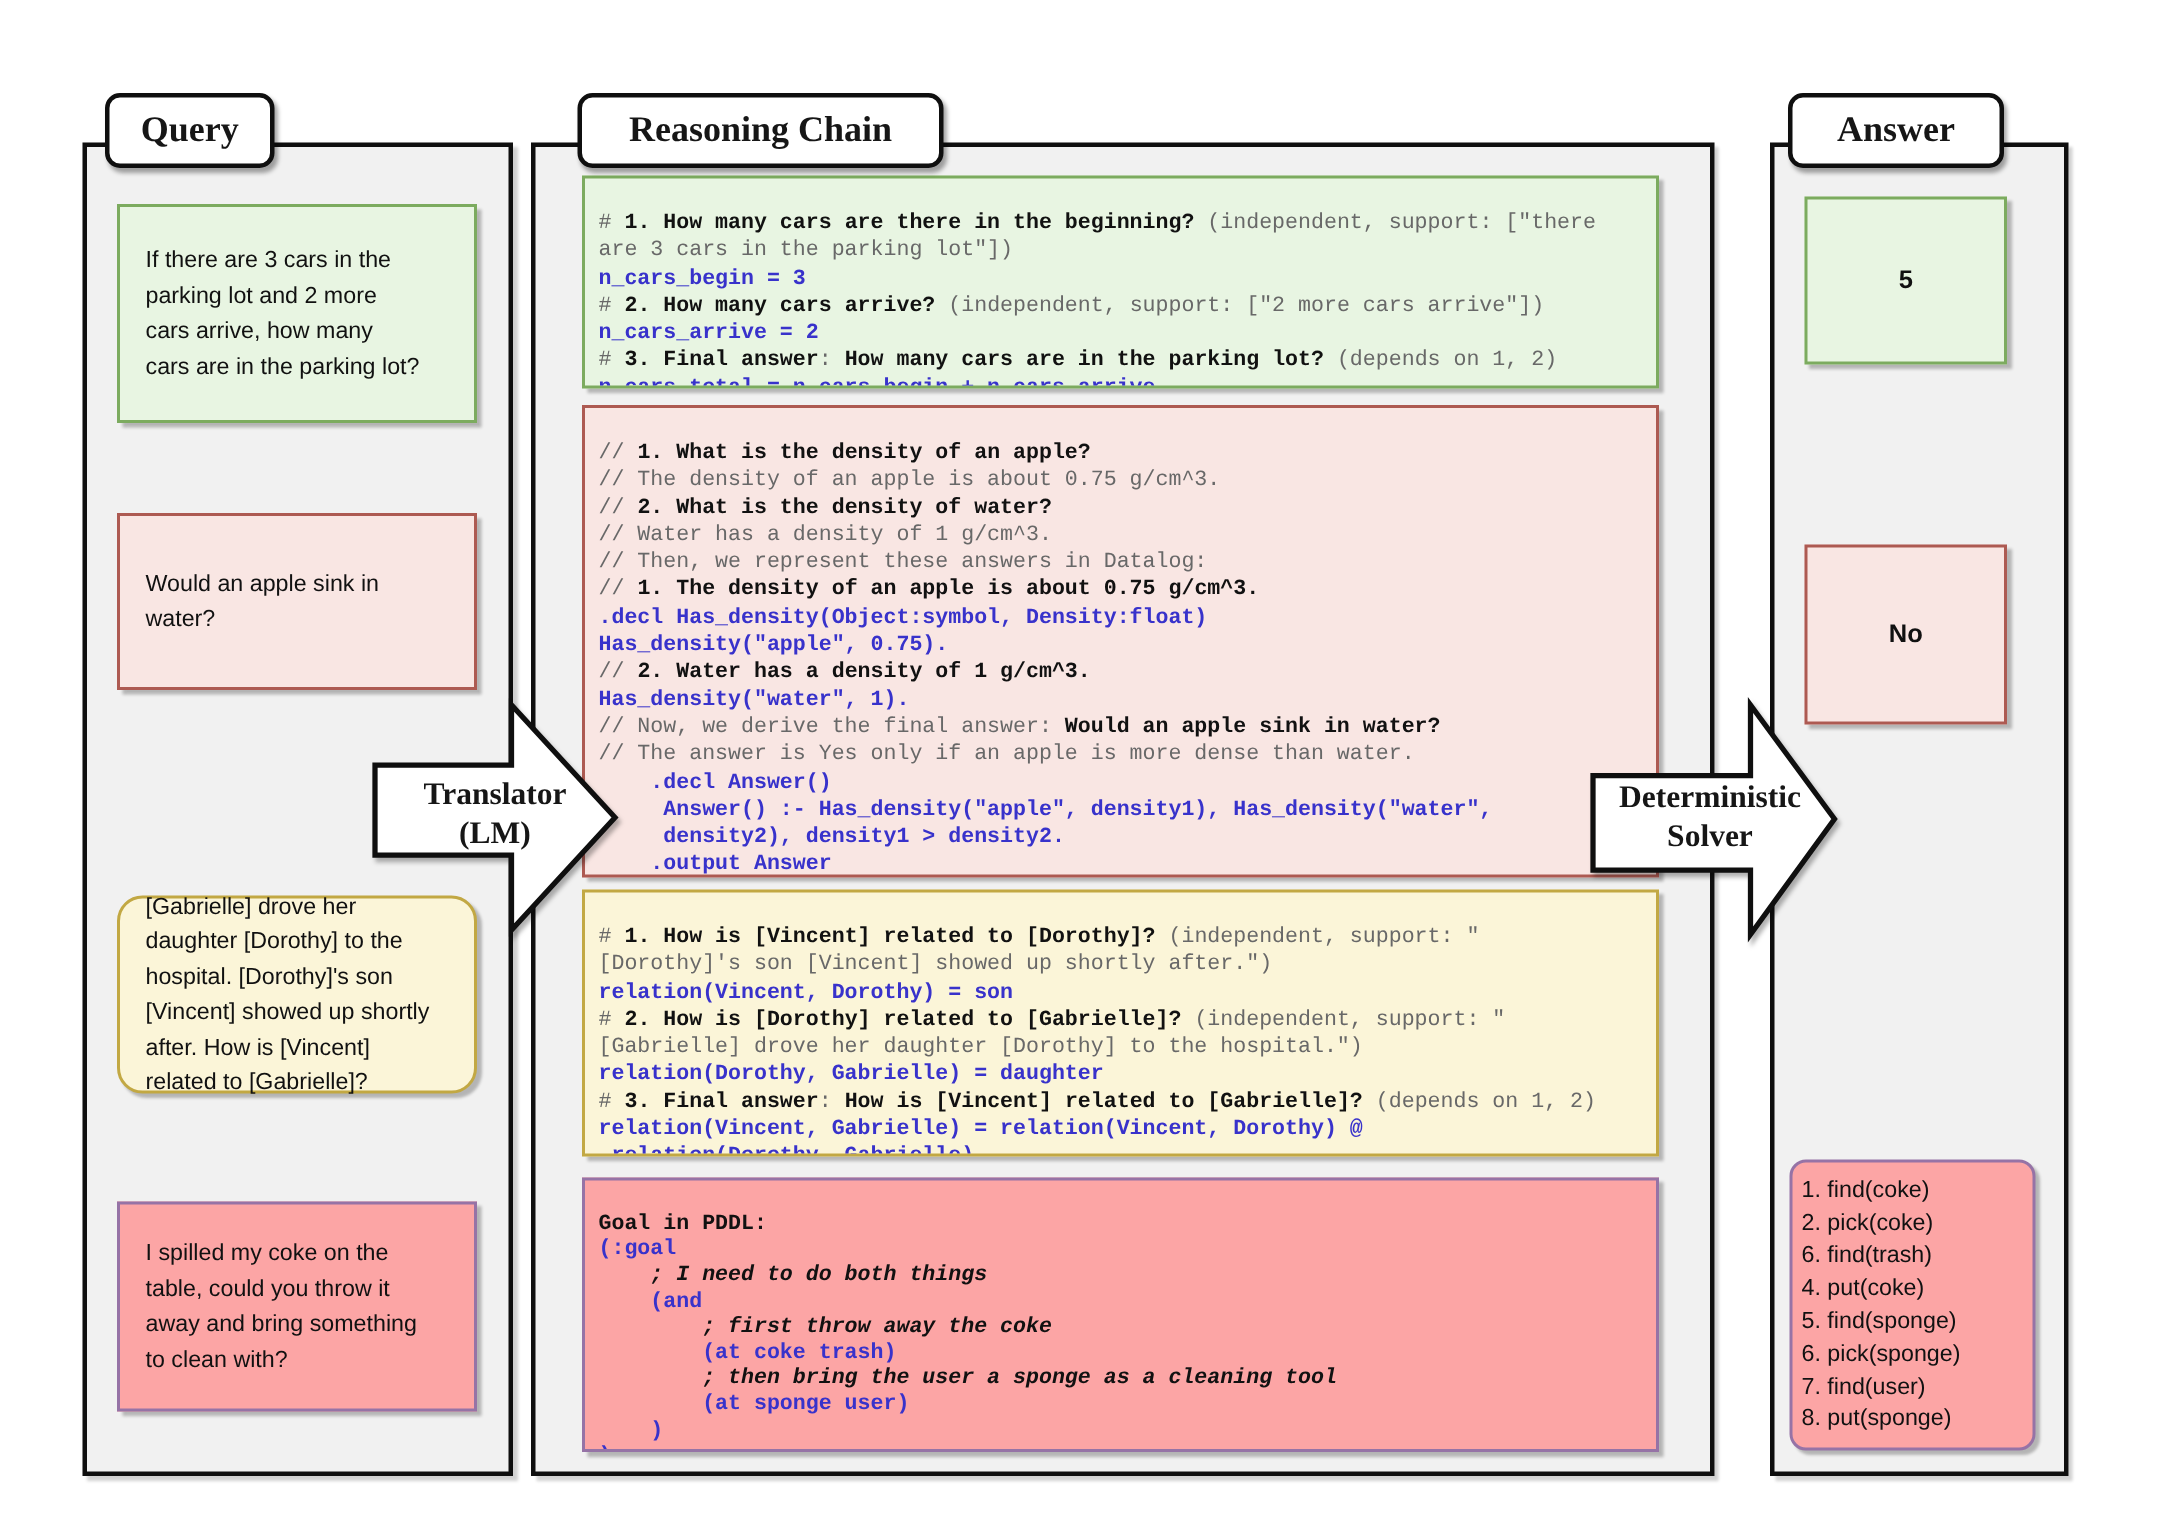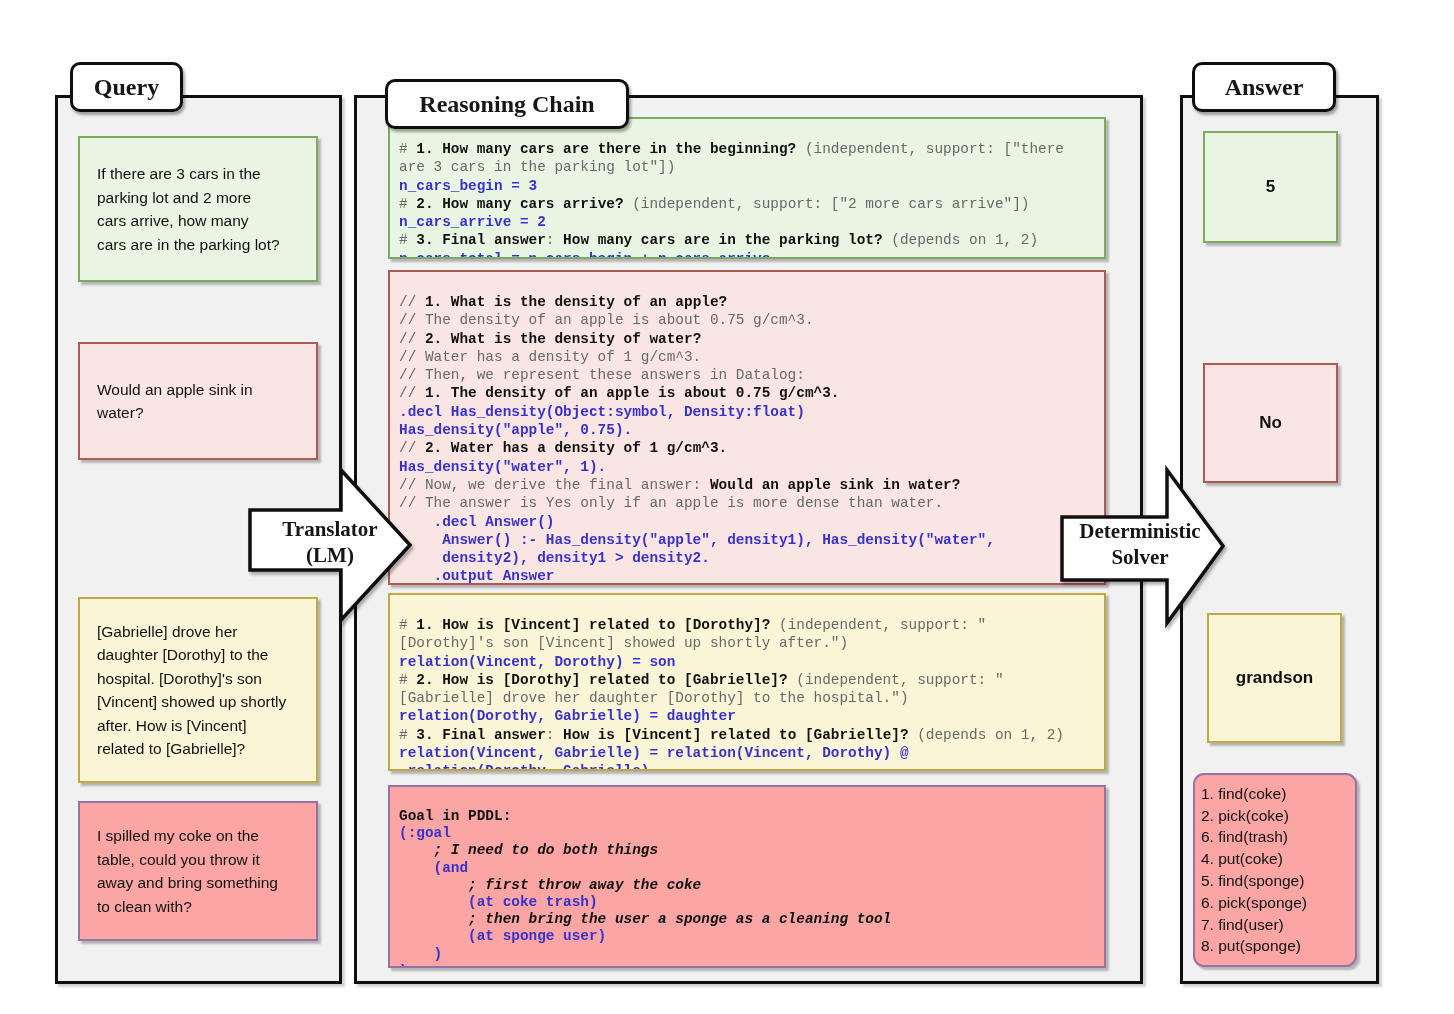--- a/index.html
+++ b/index.html
@@ -44,38 +44,38 @@
 
 <div id="canvas">
 
   <div class="panel" style="left:55px;top:95px;width:281px;height:883px;"></div>
   <div class="panel" style="left:354px;top:95px;width:783px;height:883px;"></div>
   <div class="panel" style="left:1180px;top:95px;width:193px;height:883px;"></div>
 
   <div class="tab" style="left:70px;top:62px;width:107px;height:44px;">
     <span>Query</span>
   </div>
-  <div class="tab" style="left:385px;top:79px;width:238px;height:44px;">
+  <div class="tab" style="left:385px;top:62px;width:238px;height:44px;">
     <span>Reasoning Chain</span>
   </div>
   <div class="tab" style="left:1192px;top:62px;width:138px;height:44px;">
     <span>Answer</span>
   </div>
 
   <div class="qbox green" style="left:78px;top:112px;width:240px;height:146px;box-sizing:border-box;margin-top:24px;">
     <span>If there are 3 cars in the
 parking lot and 2 more
 cars arrive, how many
 cars are in the parking lot?</span>
   </div>
   <div class="qbox red" style="left:78px;top:342px;width:240px;height:118px;box-sizing:border-box;">
     <span>Would an apple sink in
 water?</span>
   </div>
-  <div class="qbox yellow" style="left:78px;top:597px;width:240px;height:186px;box-sizing:border-box;">
+  <div class="qbox yellow" style="left:78px;top:597px;width:240px;height:132px;box-sizing:border-box;border-radius:17px;">
     <span>[Gabrielle] drove her
 daughter [Dorothy] to the
 hospital. [Dorothy]'s son
 [Vincent] showed up shortly
 after. How is [Vincent]
 related to [Gabrielle]?</span>
   </div>
   <div class="qbox purple" style="left:78px;top:801px;width:240px;height:140px;box-sizing:border-box;">
     <span>I spilled my coke on the
 table, could you throw it
@@ -86,23 +86,20 @@
   <div class="code green" style="left:388px;top:117px;width:718px;height:142px;"><div><span class="c"># </span><span class="b">1. How many cars are there in the beginning?</span><span class="c"> (independent, support: ["there</span></div><div><span class="c">are 3 cars in the parking lot"])</span></div><div><span class="k">n_cars_begin = 3</span></div><div><span class="c"># </span><span class="b">2. How many cars arrive?</span><span class="c"> (independent, support: ["2 more cars arrive"])</span></div><div><span class="k">n_cars_arrive = 2</span></div><div><span class="c"># </span><span class="b">3. Final answer</span><span class="c">: </span><span class="b">How many cars are in the parking lot?</span><span class="c"> (depends on 1, 2)</span></div><div><span class="k">n_cars_total = n_cars_begin + n_cars_arrive</span></div></div>
   <div class="code red" style="left:388px;top:270px;width:718px;height:315px;"><div><span class="c">// </span><span class="b">1. What is the density of an apple?</span></div><div><span class="c">// The density of an apple is about 0.75 g/cm^3.</span></div><div><span class="c">// </span><span class="b">2. What is the density of water?</span></div><div><span class="c">// Water has a density of 1 g/cm^3.</span></div><div><span class="c">// Then, we represent these answers in Datalog:</span></div><div><span class="c">// </span><span class="b">1. The density of an apple is about 0.75 g/cm^3.</span></div><div><span class="k">.decl Has_density(Object:symbol, Density:float)</span></div><div><span class="k">Has_density("apple", 0.75).</span></div><div><span class="c">// </span><span class="b">2. Water has a density of 1 g/cm^3.</span></div><div><span class="k">Has_density("water", 1).</span></div><div><span class="c">// Now, we derive the final answer: </span><span class="b">Would an apple sink in water?</span></div><div><span class="c">// The answer is Yes only if an apple is more dense than water.</span></div><div><span class="k">    .decl Answer()</span></div><div><span class="k">     Answer() :- Has_density("apple", density1), Has_density("water",</span></div><div><span class="k">     density2), density1 &gt; density2.</span></div><div><span class="k">    .output Answer</span></div></div>
   <div class="code yellow" style="left:388px;top:593px;width:718px;height:178px;"><div><span class="c"># </span><span class="b">1. How is [Vincent] related to [Dorothy]?</span><span class="c"> (independent, support: "</span></div><div><span class="c">[Dorothy]'s son [Vincent] showed up shortly after.")</span></div><div><span class="k">relation(Vincent, Dorothy) = son</span></div><div><span class="c"># </span><span class="b">2. How is [Dorothy] related to [Gabrielle]?</span><span class="c"> (independent, support: "</span></div><div><span class="c">[Gabrielle] drove her daughter [Dorothy] to the hospital.")</span></div><div><span class="k">relation(Dorothy, Gabrielle) = daughter</span></div><div><span class="c"># </span><span class="b">3. Final answer</span><span class="c">: </span><span class="b">How is [Vincent] related to [Gabrielle]?</span><span class="c"> (depends on 1, 2)</span></div><div><span class="k">relation(Vincent, Gabrielle) = relation(Vincent, Dorothy) @</span></div><div><span class="k"> relation(Dorothy, Gabrielle)</span></div></div>
   <div class="code purple tight" style="left:388px;top:785px;width:718px;height:183px;"><div><span class="b">Goal in PDDL:</span></div><div><span class="k">(:goal</span></div><div><span class="i">    ; I need to do both things</span></div><div><span class="k">    (and</span></div><div><span class="i">        ; first throw away the coke</span></div><div><span class="k">        (at coke trash)</span></div><div><span class="i">        ; then bring the user a sponge as a cleaning tool</span></div><div><span class="k">        (at sponge user)</span></div><div><span class="k">    )</span></div><div><span class="k">)</span></div></div>
 
   <div class="abox green" style="left:1203px;top:131px;width:135px;height:112px;box-sizing:border-box;">
     <span>5</span>
   </div>
   <div class="abox red" style="left:1203px;top:363px;width:135px;height:120px;box-sizing:border-box;">
     <span>No</span>
-  </div>
-  <div class="abox yellow" style="left:1207px;top:613px;width:135px;height:130px;box-sizing:border-box;">
-    <span>grandson</span>
   </div>
   <div class="abox alist purple" style="left:1193px;top:773px;width:164px;height:194px;">
       <div>1. find(coke)</div>
       <div>2. pick(coke)</div>
       <div>6. find(trash)</div>
       <div>4. put(coke)</div>
       <div>5. find(sponge)</div>
       <div>6. pick(sponge)</div>
       <div>7. find(user)</div>
       <div>8. put(sponge)</div>

